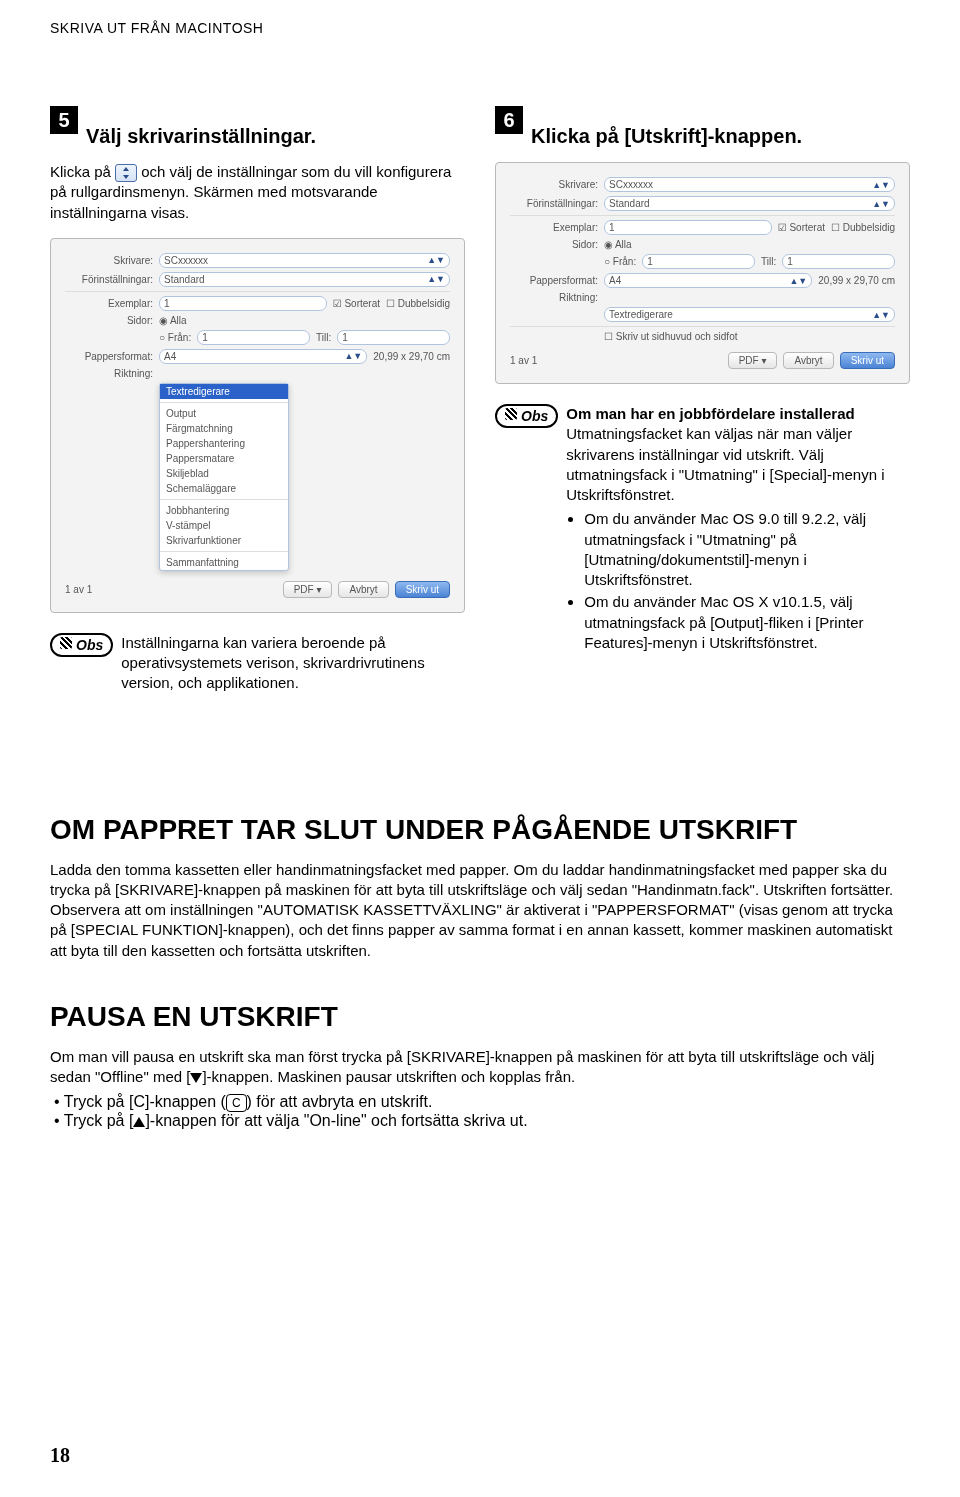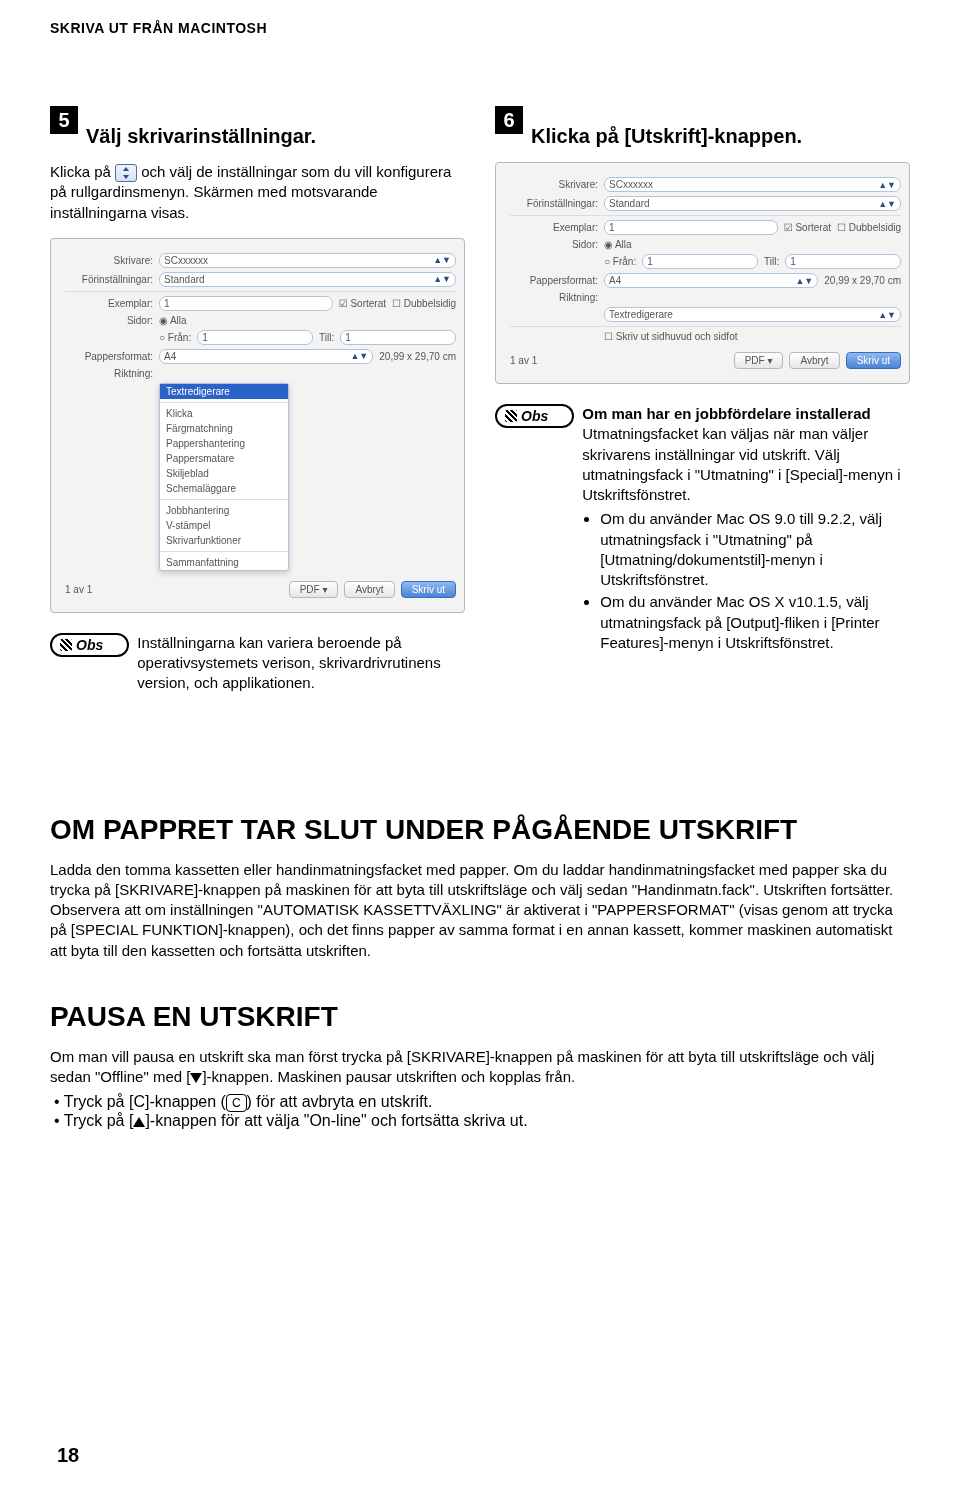--- a/index.html
+++ b/index.html
@@ -7,21 +7,21 @@
     font-family: Arial, Helvetica, sans-serif;
     background: #fff;
     width: 960px;
     min-height: 1497px;
     padding: 20px 50px 40px 50px;
     position: relative;
     color: #000;
   }
   .header-title {
     font-size: 14px;
-    font-weight: bold;
+    font-weight: normal;
     letter-spacing: 0.5px;
     margin-bottom: 70px;
   }
   .columns {
     display: flex;
     gap: 30px;
   }
   .col {
     flex: 1;
     min-width: 0;
@@ -80,21 +80,21 @@
   .inline-icon::after { bottom:2px; border-top:4px solid #2a4d8a; }
 
   
   .shot {
     border: 1px solid #b8b8b8;
     border-radius: 4px;
     background: #f3f3f3;
     margin: 10px 0 20px 0;
     font-size: 10px;
     color: #555;
-    padding: 10px 8px 14px 14px;
+    padding: 10px 14px 14px 14px;
   }
   .shot .row { display:flex; align-items:center; gap:6px; margin:4px 0; }
   .shot .lbl { width: 88px; text-align:right; }
   .shot .sel { flex:1; background:#fff; border:1px solid #b0c4de; border-radius:7px; padding:1px 4px; font-size:10px; display:flex; justify-content:space-between; align-items:center;}
   .shot .sel .chev { color:#2a4d8a; font-size:9px; }
   .shot .tiny { width:30px; }
   .shot .foot { display:flex; justify-content:space-between; align-items:center; margin-top:10px; gap:6px;}
   .shot .btn { background:linear-gradient(#fff,#e6e6e6); border:1px solid #b8b8b8; border-radius:4px; padding:2px 10px; font-size:10px;}
   .shot .btn.blue { background:linear-gradient(#8fb9f0,#4b83d4); color:#fff; border-color:#3a6db8;text-align:right;}
   .shot .dropdown-open {
@@ -108,26 +108,25 @@
 
   .obs-row {
     display: flex;
     align-items: flex-start;
     gap: 8px;
     margin: 14px 0 0 0;
   }
   .obs-chip {
     border: 2px solid #000;
     border-radius: 999px;
-    padding: 2px 24px 2px 8px;
+    padding: 2px 8px 2px 8px;
     font-size: 14px;
     font-weight: bold;
     font-style: italic;
     display: inline-flex;
-    align-items: center;
     gap: 4px;
     flex-shrink: 0;
     background:#fff;
   }
   .obs-chip .hand {
     display:inline-block; width:12px; height:12px;
     background: repeating-linear-gradient(45deg,#000 0 2px,#fff 2px 4px);
     border-radius:2px;
   }
   .obs-text { font-size: 15px; line-height: 1.35; }
@@ -148,24 +147,25 @@
     margin-bottom: 6px;
   }
   .section-bullets {
     list-style: none;
     padding-left: 4px;
   }
   .section-bullets li::before { content:"• "; }
 
   .pagenum {
     position: absolute;
-    left: 57px;
+    left: 50px;
     bottom: 30px;
     font-size: 20px;
     font-weight: bold;
+    font-family: Liberation Serif, serif;
   }
 
   .keycap {
     display:inline-block;
     border:1px solid #000;
     border-radius:4px;
     padding: 0 5px;
     font-size:12px;
     line-height:16px;
     vertical-align: middle;
@@ -237,21 +237,21 @@
             <span class="chev">▲▼</span>
           </span> 
           <span>20,99 x 29,70 cm</span>
         </div>
       <div class="row">
           <span class="lbl">Riktning:</span>
         </div>
       <div class="dropdown-open">
         <div class="hl">Textredigerare</div>
         <hr>
-        <div>Klicka</div>
+        <div>Output</div>
         <div>Färgmatchning</div>
         <div>Pappershantering</div>
         <div>Pappersmatare</div>
         <div>Skiljeblad</div>
         <div>Schemaläggare</div>
         <hr>
         <div>Jobbhantering</div>
         <div>V-stämpel</div>
         <div>Skrivarfunktioner</div>
         <hr>

